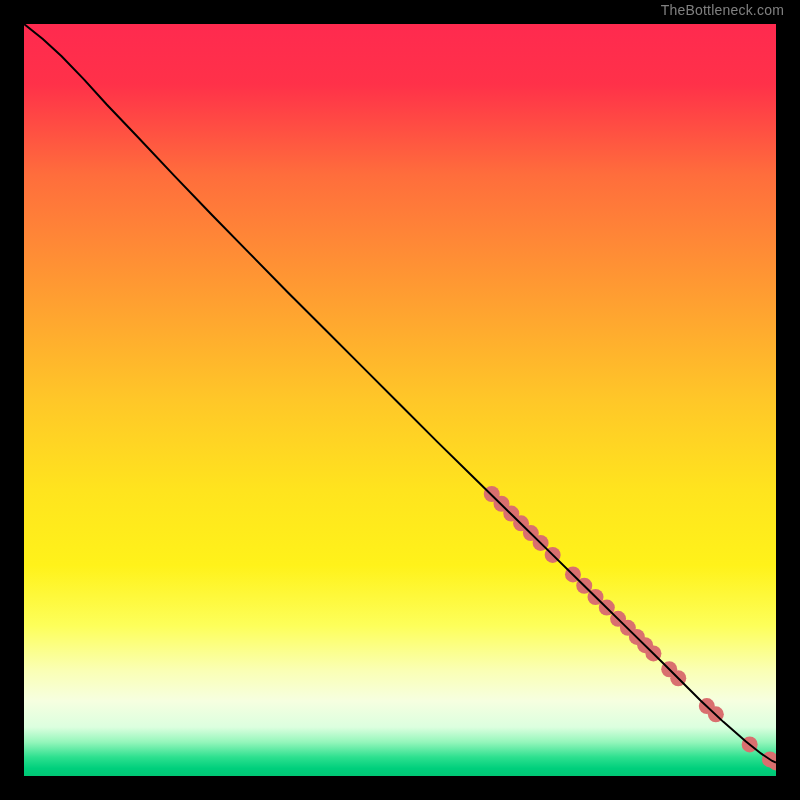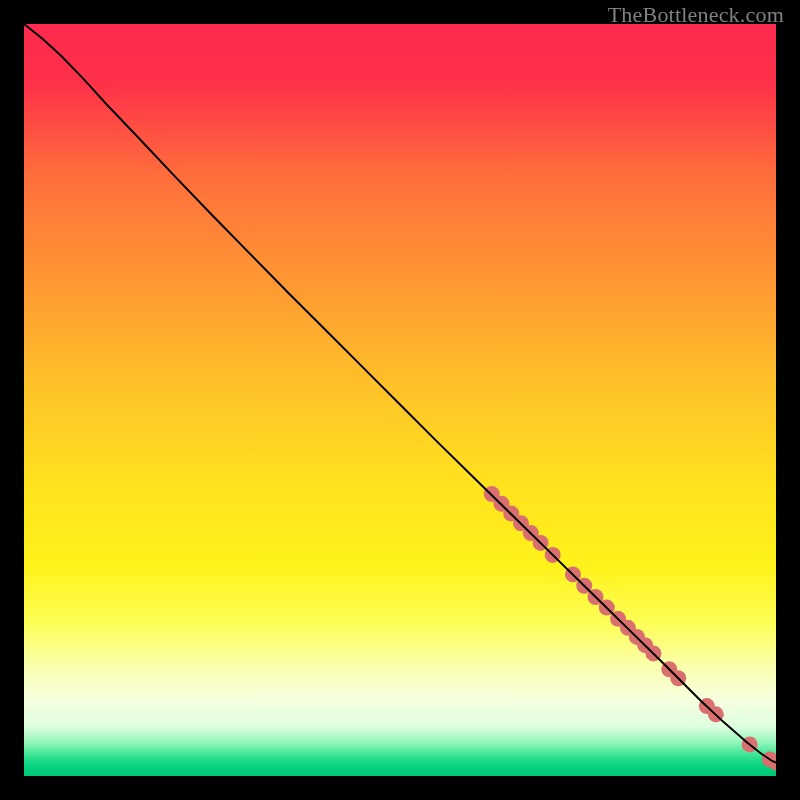--- a/index.html
+++ b/index.html
@@ -14,23 +14,22 @@
     position: relative;
     width: 800px;
     height: 800px;
     background: #000;
   }
   .attrib {
     position: absolute;
     top: 2px;
     right: 16px;
     color: #808080;
-    font-size: 22px;
+    font-size: 14px;
     letter-spacing: 0.2px;
-    font-family: Liberation Serif, serif;
   }
   .plot {
     position: absolute;
     left: 24px;
     top: 24px;
     width: 752px;
     height: 752px;
   }
   .gradient-bg {
     position: absolute;

